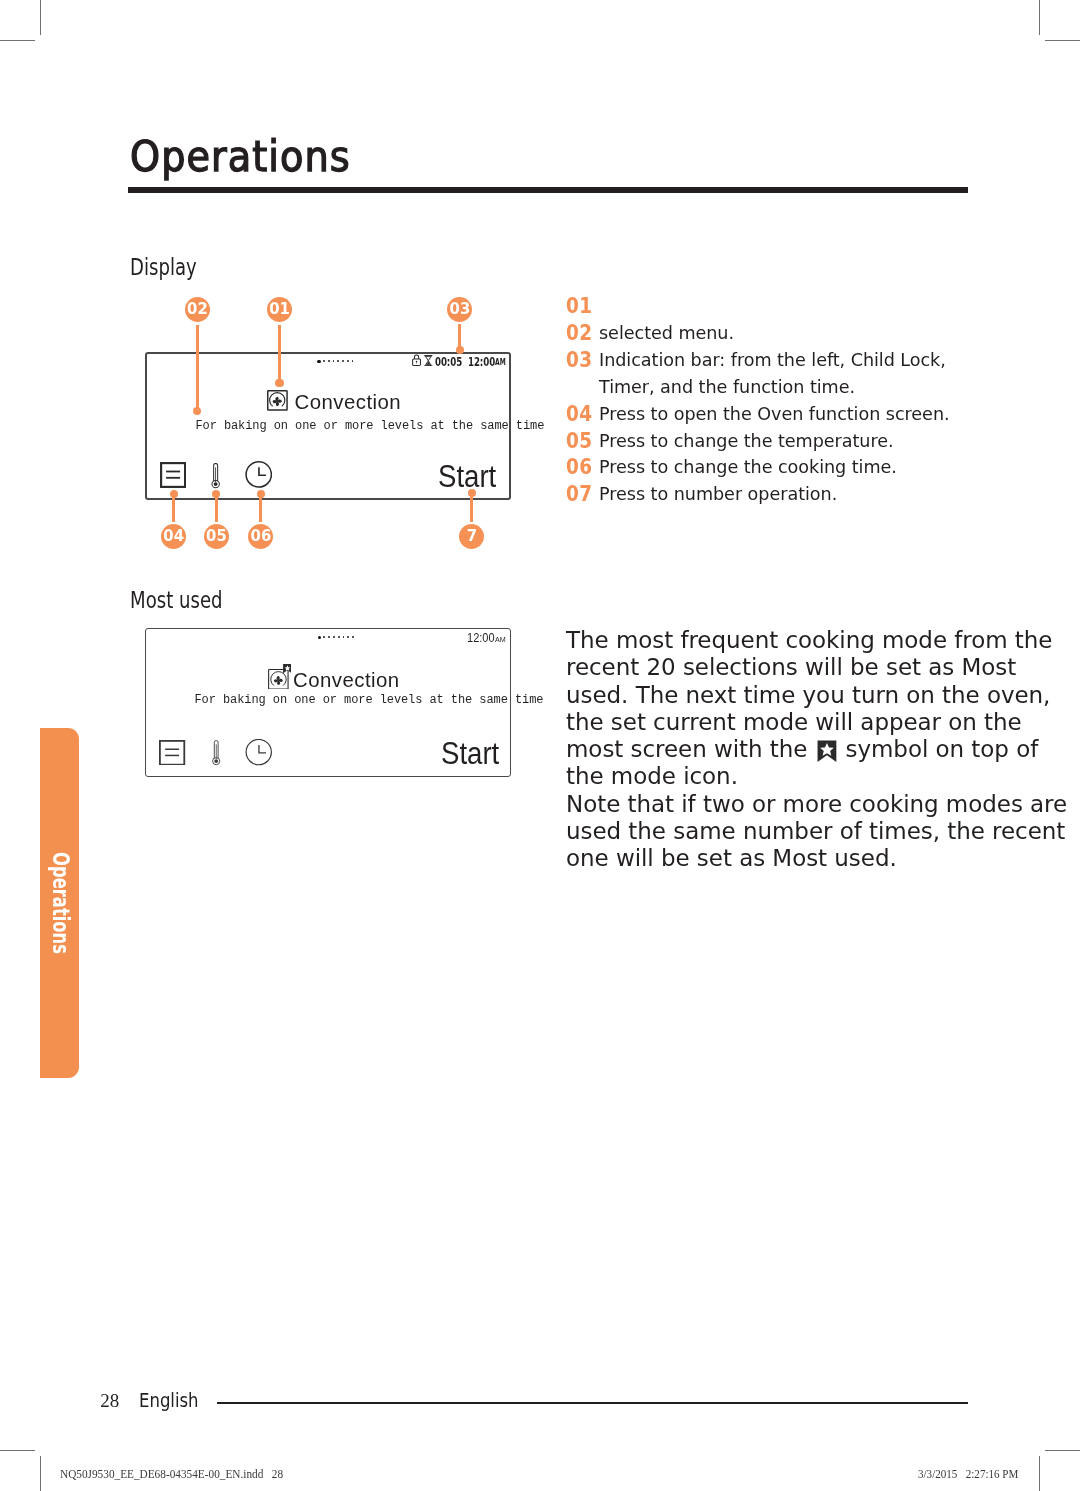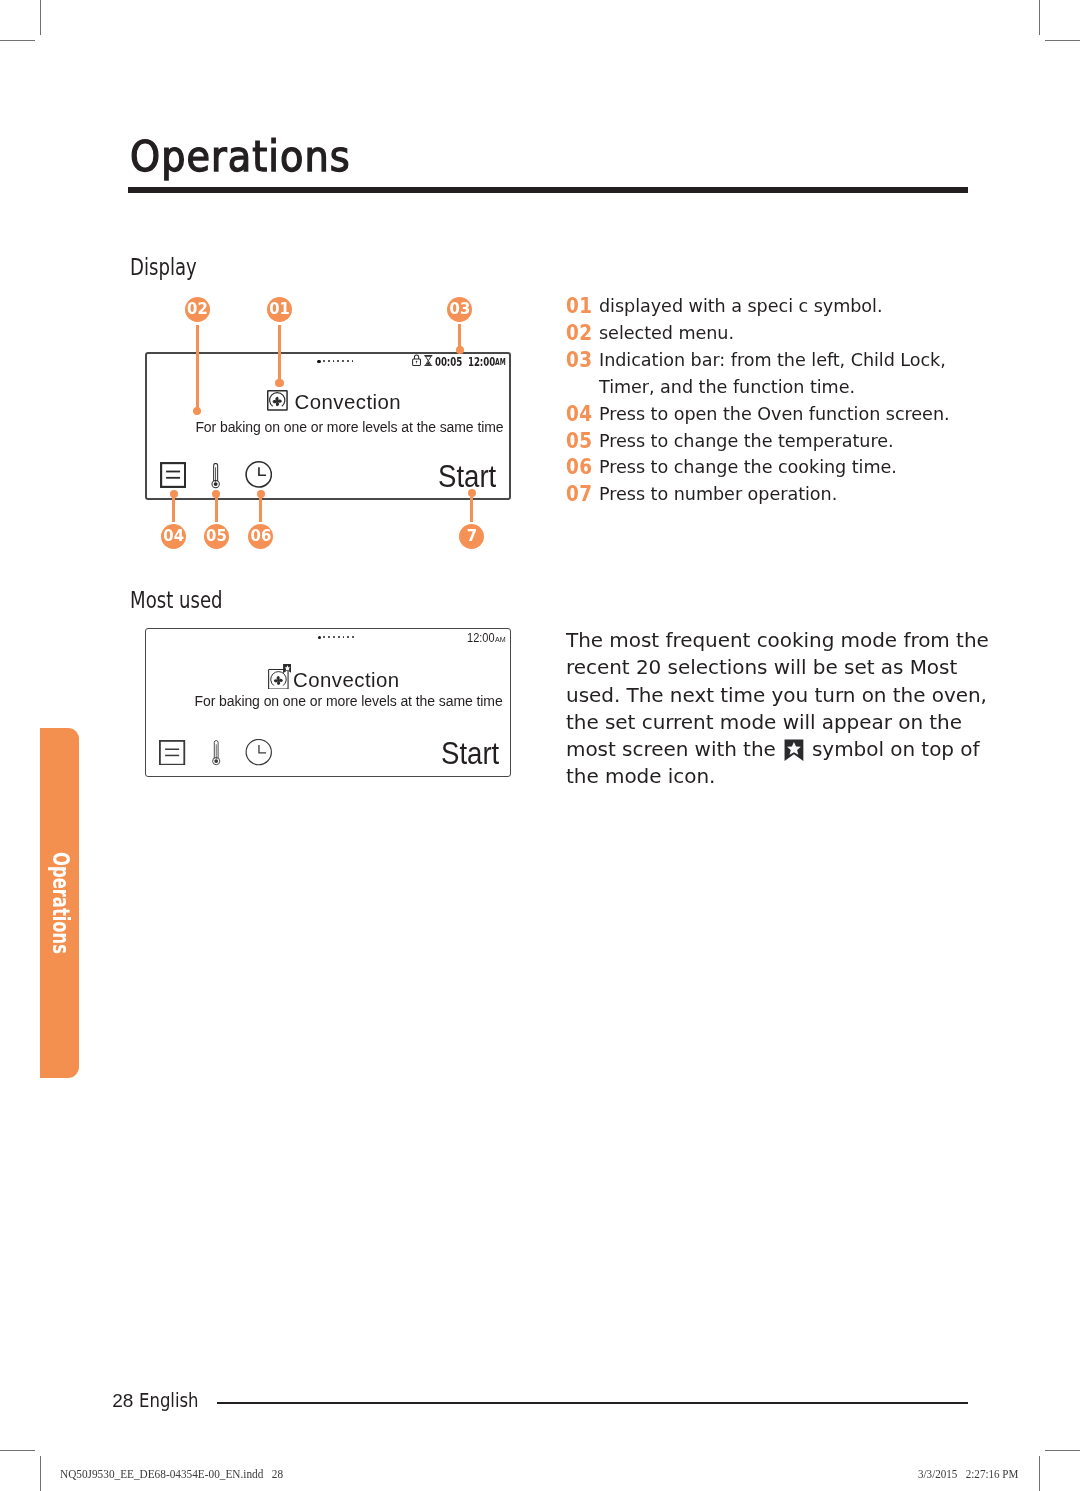--- a/index.html
+++ b/index.html
@@ -15,21 +15,21 @@
 
   
   .sidetab{position:absolute;left:40px;top:728px;width:39px;height:350px;background:#f4904f;
            border-top-right-radius:11px;border-bottom-right-radius:11px;}
   .sidetab span{position:absolute;left:50%;top:50%;
            transform:translate(-50%,-50%) rotate(90deg) scaleX(0.79);
            white-space:nowrap;color:#ffffff;font-size:23px;line-height:23px;font-weight:bold;letter-spacing:0px;
            font-family:"DejaVu Sans Condensed","DejaVu Sans",sans-serif;}
 
   
-  .pgnum{position:absolute;left:100.3px;top:1390.7px;font-size:19px;line-height:19px;color:#231f20;font-family:Liberation Sans, sans-serif;margin-left:12px;}
+  .pgnum{position:absolute;left:100.3px;top:1390.7px;font-size:19px;line-height:19px;color:#231f20;font-family:Liberation Serif, serif;}
   .pglang{position:absolute;left:139.0px;top:1390.7px;font-size:19px;line-height:19px;color:#231f20;font-family:"DejaVu Sans Condensed","DejaVu Sans",sans-serif;transform:scaleX(0.965);transform-origin:left top;}
   .footrule{position:absolute;left:217.1px;top:1401.9px;width:751px;height:2.5px;background:#231f20;}
   .printinfo{position:absolute;top:1468.6px;font-size:11.6px;line-height:11.6px;color:#3b3b3b;
              font-family:"Liberation Serif",serif;white-space:pre;transform-origin:left top;}
 
   
   .sechead{position:absolute;font-size:22.8px;line-height:22.8px;color:#231f20;letter-spacing:0px;font-family:"DejaVu Sans Condensed","DejaVu Sans",sans-serif;transform:scaleX(0.883);transform-origin:left top;}
 
   
   .panel{position:absolute;box-sizing:border-box;border:2.2px solid #4a4949;border-radius:3px;background:#fff;}
@@ -41,37 +41,37 @@
   .clk{font-size:12.9px;font-weight:bold;letter-spacing:-0.1px;display:inline-block;
        font-family:"DejaVu Sans Condensed","DejaVu Sans",sans-serif;transform:scaleX(0.745);transform-origin:left bottom;}
   .sfx{font-size:8.4px;font-weight:bold;letter-spacing:0px;display:inline-block;
        font-family:"DejaVu Sans Condensed","DejaVu Sans",sans-serif;transform:scaleX(0.8);transform-origin:left bottom;}
   .clk2{font-size:11.85px;line-height:11.85px;letter-spacing:0px;display:inline-block;
        font-family:"Liberation Sans",sans-serif;transform:scaleX(0.93);transform-origin:left top;}
   .sfx2{font-size:8.1px;line-height:8.1px;letter-spacing:0px;display:inline-block;
        font-family:"Liberation Sans",sans-serif;transform:scaleX(0.88);transform-origin:left top;}
   .modeline{position:absolute;display:flex;align-items:center;white-space:nowrap;}
   .modetitle{font-size:20.4px;color:#231f20;letter-spacing:0.45px;font-family:"Liberation Sans",sans-serif;line-height:20.4px;}
-  .modedesc{position:absolute;font-size:14px;color:#231f20;white-space:nowrap;letter-spacing:-0.08px;font-family:Liberation Sans, sans-serif;}
+  .modedesc{position:absolute;font-size:12px;color:#231f20;white-space:nowrap;letter-spacing:-0.08px;font-family:Liberation Mono, monospace;}
   .startlbl{position:absolute;font-size:31px;line-height:31px;color:#231f20;letter-spacing:0px;font-family:"Liberation Sans",sans-serif;transform:scaleX(0.89);transform-origin:left top;}
   .toolrow{position:absolute;display:flex;align-items:flex-end;}
 
   
   .callout{position:absolute;width:25.1px;height:25.1px;border-radius:50%;background:#f59154;color:#fff;
            font-size:16.5px;font-weight:bold;display:flex;align-items:center;justify-content:center;
            letter-spacing:0px;box-sizing:border-box;line-height:1;font-family:"DejaVu Sans Condensed","DejaVu Sans",sans-serif;}
   .leader{position:absolute;background:#f59154;width:3.2px;}
   .leaderdot{position:absolute;width:8.2px;height:8.2px;border-radius:50%;background:#f59154;}
 
   
   .legend{position:absolute;left:566px;top:293px;width:420px;}
   .legend .row{display:flex;margin-bottom:0px;}
   .legend .num{color:#f59154;font-weight:bold;font-size:20.5px;width:33px;flex:none;line-height:26.9px;font-family:"DejaVu Sans Condensed","DejaVu Sans",sans-serif;letter-spacing:0.4px;}
   .legend .txt{font-size:17.6px;color:#231f20;line-height:26.9px;letter-spacing:-0.05px;font-family:"DejaVu Sans",sans-serif;}
-  .para{position:absolute;left:566px;width:440px;font-size:20px;color:#231f20;line-height:27.3px;letter-spacing:-0.05px;font-family:"DejaVu Sans",sans-serif;}
+  .para{position:absolute;left:566px;width:440px;font-size:23px;color:#231f20;line-height:27.3px;letter-spacing:-0.05px;font-family:"DejaVu Sans",sans-serif;}
   .ln{display:block;white-space:nowrap;}
 </style>
 </head>
 <body>
 
 <div class="page">
 
   <div class="cm" style="left:39.6px;top:0;width:1.5px;height:35px;"></div>
   <div class="cm" style="left:0;top:39.8px;width:35px;height:1.45px;"></div>
   <div class="cm" style="left:1038.6px;top:0;width:1.5px;height:35px;"></div>
@@ -264,21 +264,20 @@
         </svg>
       </span>
     </div>
     <span class="startlbl" style="left:295.8px;top:108.5px;">Start</span>
   </div>
 
   <div class="legend">
     <div class="row">
         <span class="num">01</span>
         <span class="txt">
-          <span class="ln">displayed with a speci  c symbol.</span>
         </span>
       </div>
     <div class="row">
         <span class="num">02</span>
         <span class="txt">
           <span class="ln">selected menu.</span>
         </span>
       </div>
     <div class="row">
         <span class="num">03</span>
@@ -319,19 +318,24 @@
     <span class="ln">used. The next time you turn on the oven,</span>
     <span class="ln">the set current mode will appear on the</span>
     <span class="ln"><span>most screen with the </span><span style="display:inline-block;vertical-align:-5.1px;line-height:0;margin:0 1.5px 0 2.2px;">
       <svg width="19.9" height="22.4" viewBox="0 0 19.9 22.4">
         <path d="M0.55 0.5 H19.35 V21.9 L9.95 15.3 L0.55 21.9 Z" fill="#2b2a2c"></path>
         <path d="M9.95 2.9 L12.0 7.45 L16.85 7.85 L13.15 11.1 L14.3 15.85 L9.95 13.25 L5.6 15.85 L6.75 11.1 L3.05 7.85 L7.9 7.45 Z" fill="#ffffff"></path>
       </svg>
     </span><span> symbol on top of</span></span>
     <span class="ln">the mode icon.</span>
   </div>
+  <div class="para" style="top:790.8px;">
+    <span class="ln">Note that if two or more cooking modes are</span>
+    <span class="ln">used the same number of times, the recent</span>
+    <span class="ln">one will be set as Most used.</span>
+  </div>
 
   <div class="pgnum">28</div>
   <div class="pglang">English</div>
   <div class="footrule"></div>
   <div class="printinfo" style="left:60.3px;transform:scaleX(0.973);">NQ50J9530_EE_DE68-04354E-00_EN.indd   28</div>
   <div class="printinfo" style="left:918.1px;transform:scaleX(0.956);">3/3/2015   2:27:16 PM</div>
 </div>
 
 </body></html>

